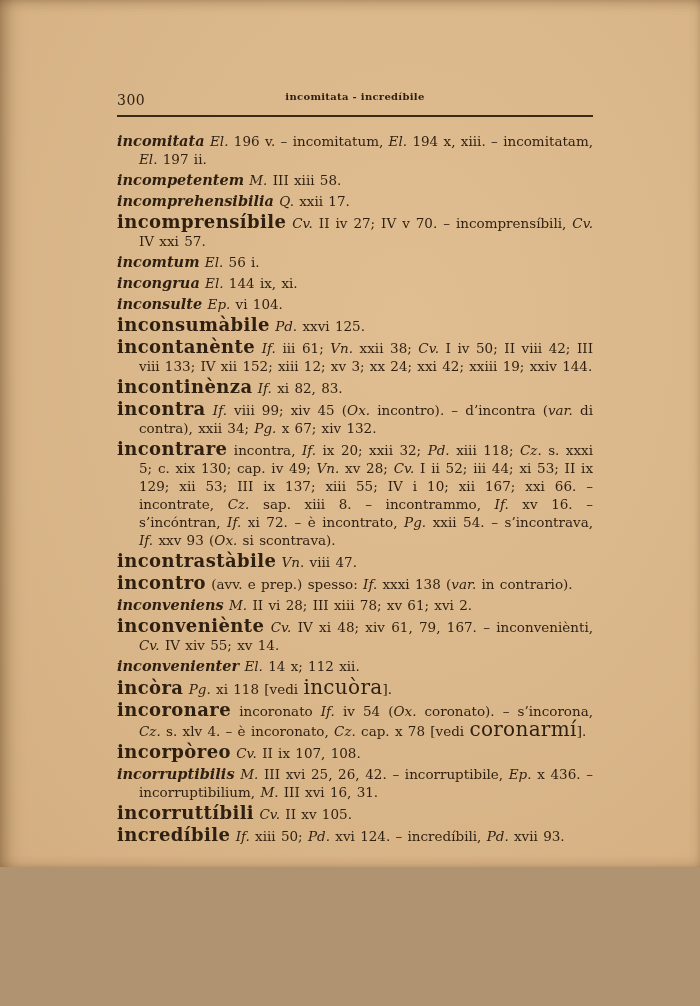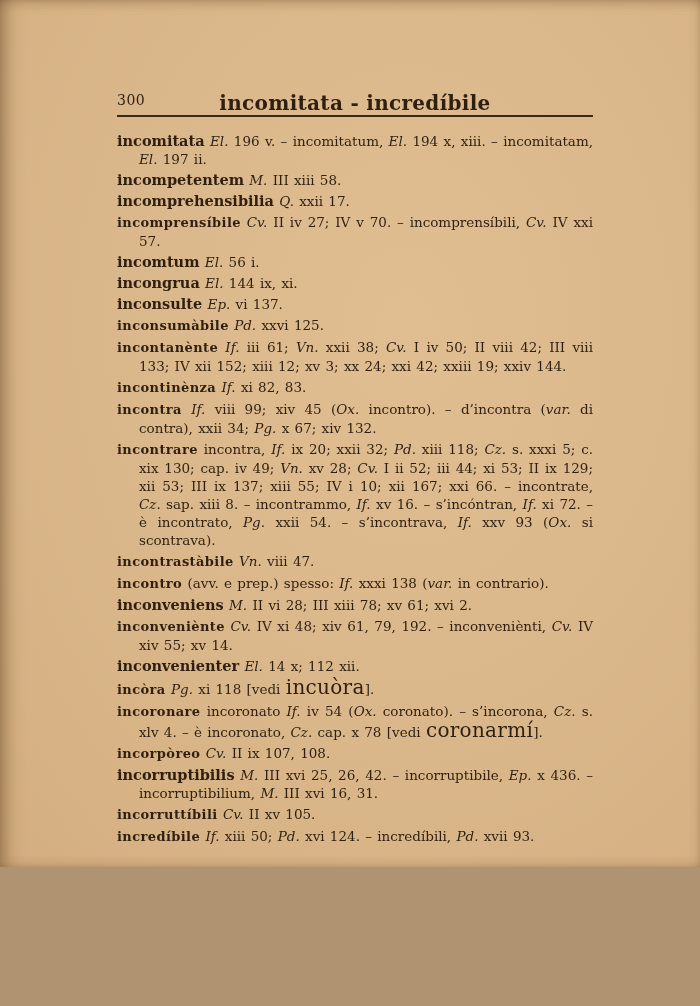--- a/index.html
+++ b/index.html
@@ -30,21 +30,21 @@
     height:22px;
   }
   .page-number{
     position:absolute;left:0;top:2px;
     font-size:14px;
     letter-spacing:.5px;
   }
   .running-title{
     text-align:center;
     font-weight:700;
-    font-size:20px;
+    font-size:10px;
     letter-spacing:.3px;
     padding-top:1px;
   }
   .header-rule{
     border:0;
     border-bottom:2px solid rgba(44,28,12,.92);
     margin:3px 0 0 0;
   }
   .entries{
     margin-top:15px;
@@ -55,25 +55,26 @@
     text-indent:-22px;
     font-size:13.5px;
     line-height:18px;
     text-align:justify;
     word-spacing:1px;
   }
   .seg-p{ }
   .seg-it{font-style:italic;}
   .seg-hw{
     font-weight:700;
-    font-size:13px;
+    font-size:18px;
     letter-spacing:.4px;
   }
   .seg-hwi{
     font-weight:700;
+    font-style:italic;
     font-size:14.5px;
   }
   .seg-b{
     font-weight:400;
     font-size:20px;
     letter-spacing:.3px;
   }
 </style>
 </head>
 <body>
@@ -85,30 +86,30 @@
       <div class="running-title">incomitata - incredíbile</div>
     </div>
     <hr class="header-rule">
     <div class="entries">
         <p class="entry"><span class="seg-hwi">incomitata</span><span class="seg-p"> </span><span class="seg-it">El.</span><span class="seg-p"> 196 v. – incomitatum, </span><span class="seg-it">El.</span><span class="seg-p"> 194 x, xiii. – incomitatam, </span><span class="seg-it">El.</span><span class="seg-p"> 197 ii.</span></p>
         <p class="entry"><span class="seg-hwi">incompetentem</span><span class="seg-p"> </span><span class="seg-it">M.</span><span class="seg-p"> III xiii 58.</span></p>
         <p class="entry"><span class="seg-hwi">incomprehensibilia</span><span class="seg-p"> </span><span class="seg-it">Q.</span><span class="seg-p"> xxii 17.</span></p>
         <p class="entry"><span class="seg-hw">incomprensíbile</span><span class="seg-p"> </span><span class="seg-it">Cv.</span><span class="seg-p"> II iv 27; IV v 70. – incomprensíbili, </span><span class="seg-it">Cv.</span><span class="seg-p"> IV xxi 57.</span></p>
         <p class="entry"><span class="seg-hwi">incomtum</span><span class="seg-p"> </span><span class="seg-it">El.</span><span class="seg-p"> 56 i.</span></p>
         <p class="entry"><span class="seg-hwi">incongrua</span><span class="seg-p"> </span><span class="seg-it">El.</span><span class="seg-p"> 144 ix, xi.</span></p>
-        <p class="entry"><span class="seg-hwi">inconsulte</span><span class="seg-p"> </span><span class="seg-it">Ep.</span><span class="seg-p"> vi 137.</span></p>
+        <p class="entry"><span class="seg-hwi">inconsulte</span><span class="seg-p"> </span><span class="seg-it">Ep.</span><span class="seg-p"> vi 104.</span></p>
         <p class="entry"><span class="seg-hw">inconsumàbile</span><span class="seg-p"> </span><span class="seg-it">Pd.</span><span class="seg-p"> xxvi 125.</span></p>
         <p class="entry"><span class="seg-hw">incontanènte</span><span class="seg-p"> </span><span class="seg-it">If.</span><span class="seg-p"> iii 61; </span><span class="seg-it">Vn.</span><span class="seg-p"> xxii 38; </span><span class="seg-it">Cv.</span><span class="seg-p"> I iv 50; II viii 42; III viii 133; IV xii 152; xiii 12; xv 3; xx 24; xxi 42; xxiii 19; xxiv 144.</span></p>
         <p class="entry"><span class="seg-hw">incontinènza</span><span class="seg-p"> </span><span class="seg-it">If.</span><span class="seg-p"> xi 82, 83.</span></p>
         <p class="entry"><span class="seg-hw">incontra</span><span class="seg-p"> </span><span class="seg-it">If.</span><span class="seg-p"> viii 99; xiv 45 (</span><span class="seg-it">Ox.</span><span class="seg-p"> incontro). – d’incontra (</span><span class="seg-it">var.</span><span class="seg-p"> di contra), xxii 34; </span><span class="seg-it">Pg.</span><span class="seg-p"> x 67; xiv 132.</span></p>
         <p class="entry"><span class="seg-hw">incontrare</span><span class="seg-p"> incontra, </span><span class="seg-it">If.</span><span class="seg-p"> ix 20; xxii 32; </span><span class="seg-it">Pd.</span><span class="seg-p"> xiii 118; </span><span class="seg-it">Cz.</span><span class="seg-p"> s. xxxi 5; c. xix 130; cap. iv 49; </span><span class="seg-it">Vn.</span><span class="seg-p"> xv 28; </span><span class="seg-it">Cv.</span><span class="seg-p"> I ii 52; iii 44; xi 53; II ix 129; xii 53; III ix 137; xiii 55; IV i 10; xii 167; xxi 66. – incontrate, </span><span class="seg-it">Cz.</span><span class="seg-p"> sap. xiii 8. – incontrammo, </span><span class="seg-it">If.</span><span class="seg-p"> xv 16. – s’incóntran, </span><span class="seg-it">If.</span><span class="seg-p"> xi 72. – è incontrato, </span><span class="seg-it">Pg.</span><span class="seg-p"> xxii 54. – s’incontrava, </span><span class="seg-it">If.</span><span class="seg-p"> xxv 93 (</span><span class="seg-it">Ox.</span><span class="seg-p"> si scontrava).</span></p>
         <p class="entry"><span class="seg-hw">incontrastàbile</span><span class="seg-p"> </span><span class="seg-it">Vn.</span><span class="seg-p"> viii 47.</span></p>
         <p class="entry"><span class="seg-hw">incontro</span><span class="seg-p"> (avv. e prep.) spesso: </span><span class="seg-it">If.</span><span class="seg-p"> xxxi 138 (</span><span class="seg-it">var.</span><span class="seg-p"> in contrario).</span></p>
         <p class="entry"><span class="seg-hwi">inconveniens</span><span class="seg-p"> </span><span class="seg-it">M.</span><span class="seg-p"> II vi 28; III xiii 78; xv 61; xvi 2.</span></p>
-        <p class="entry"><span class="seg-hw">inconveniènte</span><span class="seg-p"> </span><span class="seg-it">Cv.</span><span class="seg-p"> IV xi 48; xiv 61, 79, 192. – inconveniènti, </span><span class="seg-it">Cv.</span><span class="seg-p"> IV xiv 55; xv 14.</span></p>
+        <p class="entry"><span class="seg-hw">inconveniènte</span><span class="seg-p"> </span><span class="seg-it">Cv.</span><span class="seg-p"> IV xi 48; xiv 61, 79, 167. – inconveniènti, </span><span class="seg-it">Cv.</span><span class="seg-p"> IV xiv 55; xv 14.</span></p>
         <p class="entry"><span class="seg-hwi">inconvenienter</span><span class="seg-p"> </span><span class="seg-it">El.</span><span class="seg-p"> 14 x; 112 xii.</span></p>
         <p class="entry"><span class="seg-hw">incòra</span><span class="seg-p"> </span><span class="seg-it">Pg.</span><span class="seg-p"> xi 118 [vedi </span><span class="seg-b">incuòra</span><span class="seg-p">].</span></p>
         <p class="entry"><span class="seg-hw">incoronare</span><span class="seg-p"> incoronato </span><span class="seg-it">If.</span><span class="seg-p"> iv 54 (</span><span class="seg-it">Ox.</span><span class="seg-p"> coronato). – s’incorona, </span><span class="seg-it">Cz.</span><span class="seg-p"> s. xlv 4. – è incoronato, </span><span class="seg-it">Cz.</span><span class="seg-p"> cap. x 78 [vedi </span><span class="seg-b">coronarmí</span><span class="seg-p">].</span></p>
         <p class="entry"><span class="seg-hw">incorpòreo</span><span class="seg-p"> </span><span class="seg-it">Cv.</span><span class="seg-p"> II ix 107, 108.</span></p>
         <p class="entry"><span class="seg-hwi">incorruptibilis</span><span class="seg-p"> </span><span class="seg-it">M.</span><span class="seg-p"> III xvi 25, 26, 42. – incorruptibile, </span><span class="seg-it">Ep.</span><span class="seg-p"> x 436. – incorruptibilium, </span><span class="seg-it">M.</span><span class="seg-p"> III xvi 16, 31.</span></p>
         <p class="entry"><span class="seg-hw">incorruttíbili</span><span class="seg-p"> </span><span class="seg-it">Cv.</span><span class="seg-p"> II xv 105.</span></p>
         <p class="entry"><span class="seg-hw">incredíbile</span><span class="seg-p"> </span><span class="seg-it">If.</span><span class="seg-p"> xiii 50; </span><span class="seg-it">Pd.</span><span class="seg-p"> xvi 124. – incredíbili, </span><span class="seg-it">Pd.</span><span class="seg-p"> xvii 93.</span></p>
       </div>
   </div>
 </div>

